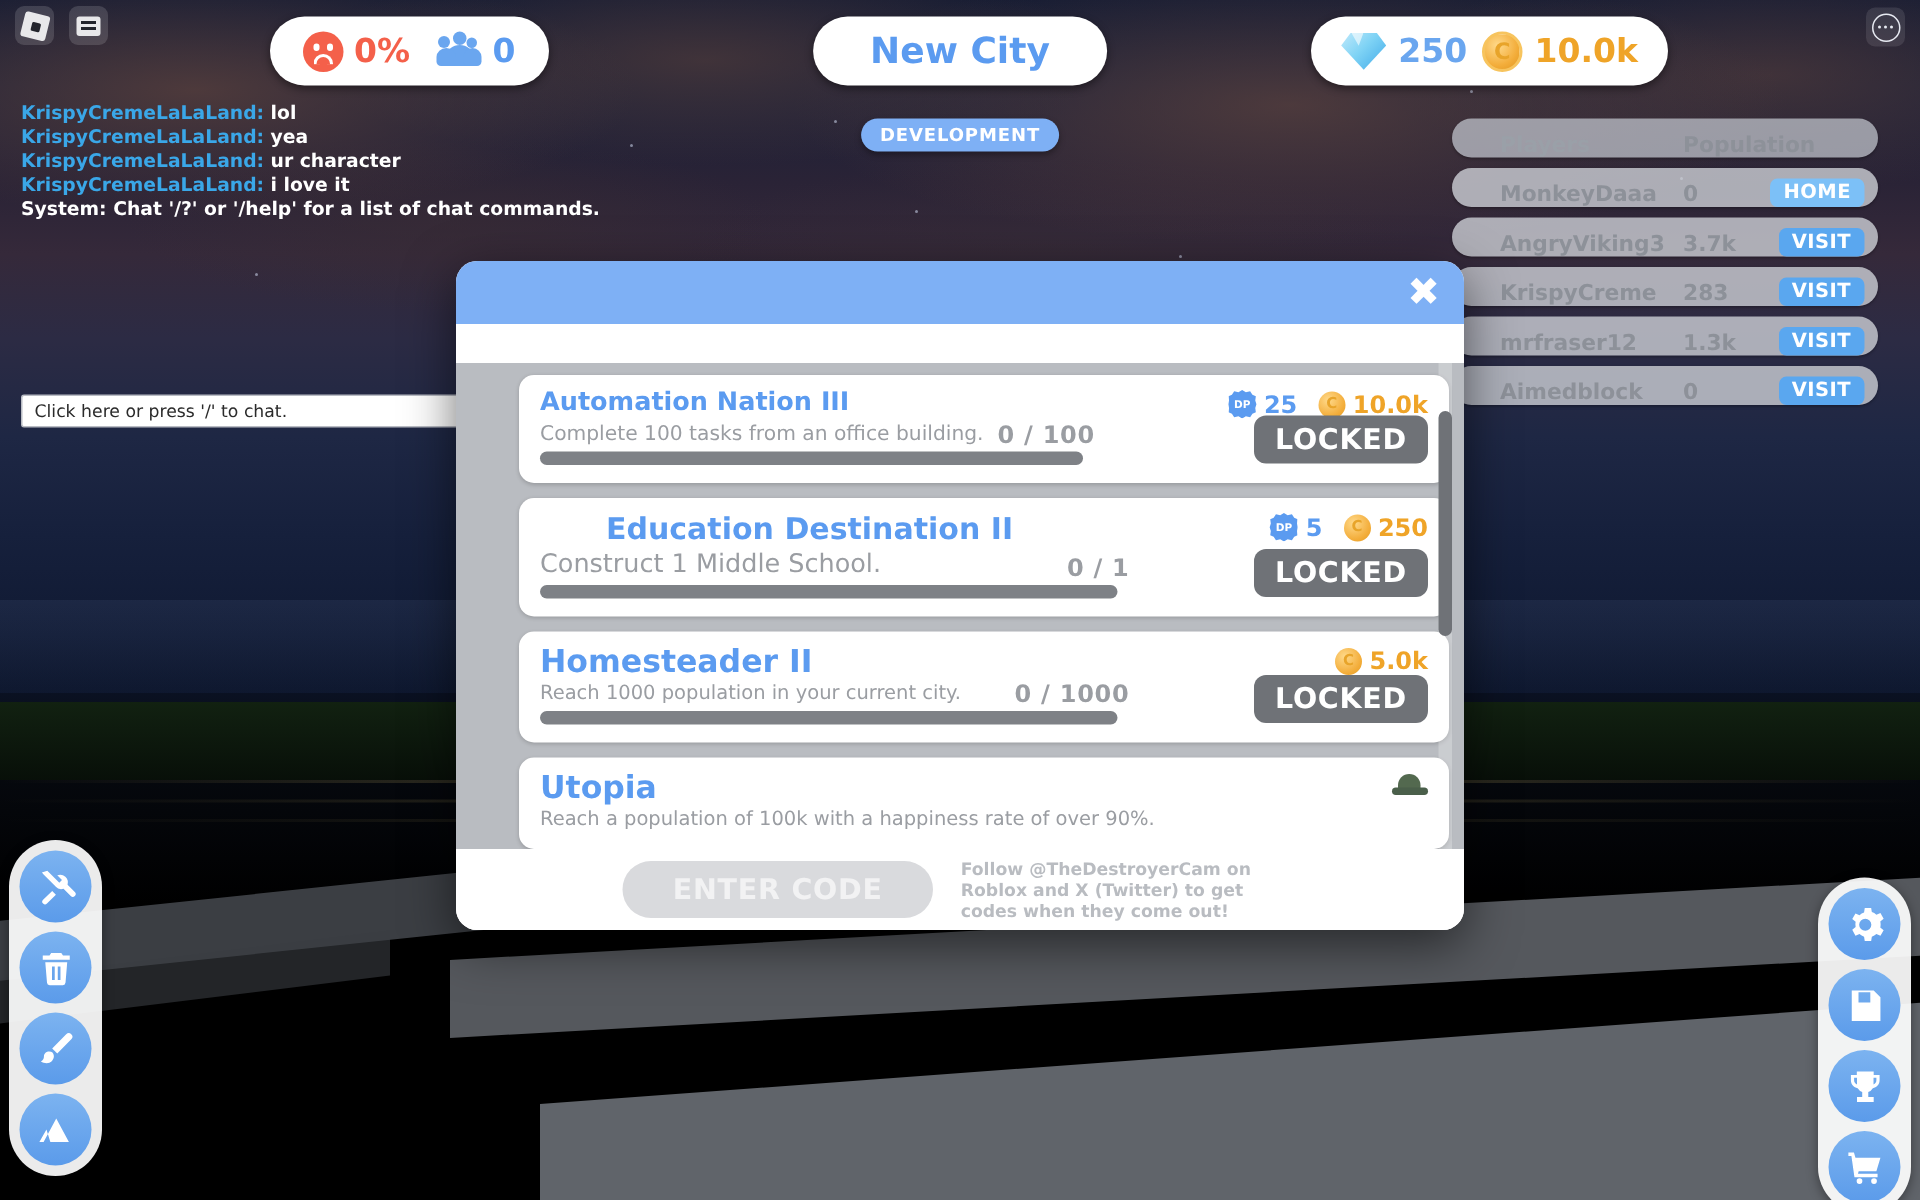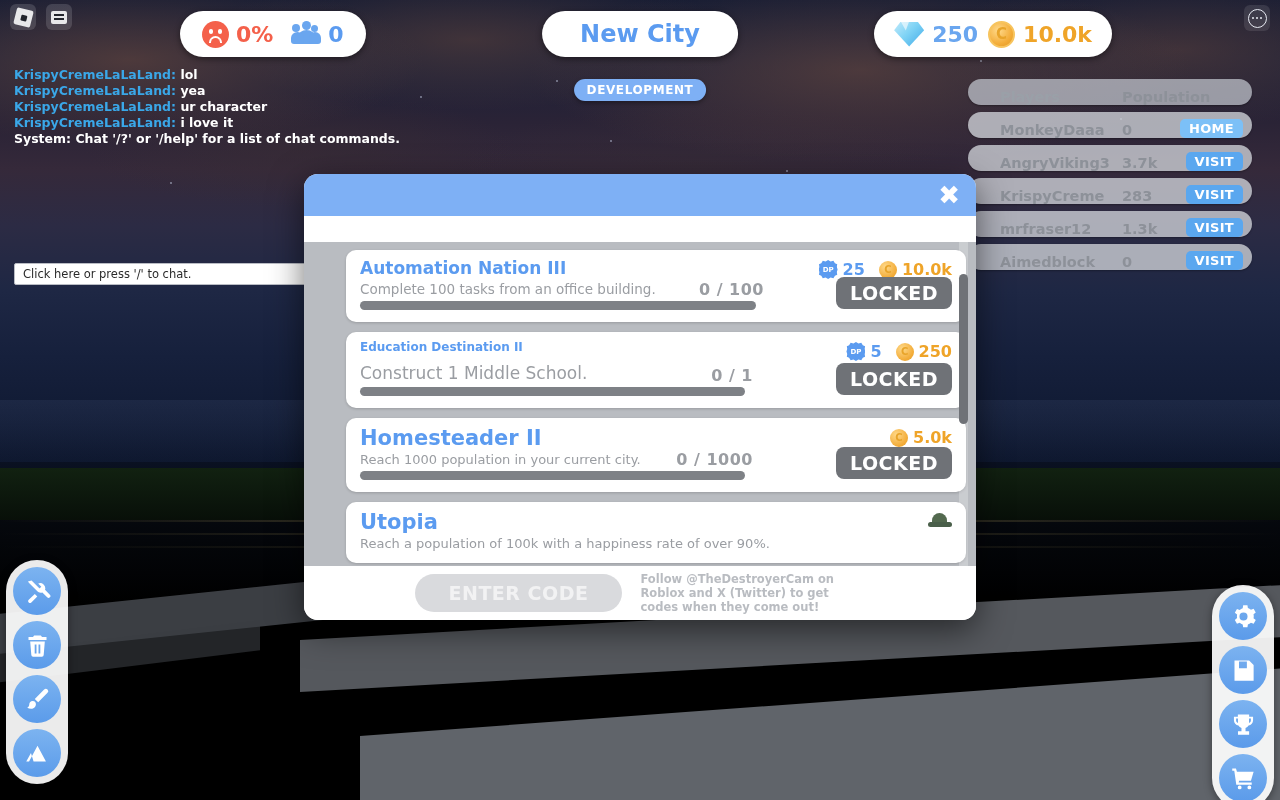--- a/index.html
+++ b/index.html
@@ -271,21 +271,21 @@
   }
   .locked-btn {
     position:absolute; right:14px; bottom:13px;
     background:#6f7277; color:#fff; font-weight:bold;
     border-radius:8px; padding:5px 14px; letter-spacing:.5px;
   }
   
   .ach.s1 .ach-title{font-size:17px;} .ach.s1 .ach-desc{font-size:13.5px;}
   .ach.s1 .ach-count{font-size:16px;} .ach.s1 .locked-btn{font-size:19px;}
   .ach.s1 .rw{font-size:16px;}
-  .ach.s2 .ach-title{font-size:12px;} .ach.s2 .ach-desc{font-size:17px;}
+  .ach.s2 .ach-title{font-size:20px;margin-left:44px;} .ach.s2 .ach-desc{font-size:17px;}
   .ach.s2 .ach-count{font-size:16px;} .ach.s2 .locked-btn{font-size:19px;}
   .ach.s2 .rw{font-size:16px;}
   .ach.s3 .ach-title{font-size:21px;} .ach.s3 .ach-desc{font-size:13px;}
   .ach.s3 .ach-count{font-size:16px;} .ach.s3 .locked-btn{font-size:19px;}
   .ach.s3 .rw{font-size:16px;}
   .ach.s4 .ach-title{font-size:21px;} .ach.s4 .ach-desc{font-size:13px;}
 
   #modal-footer {
     height:54px; background:#fff; flex:0 0 auto;
     display:flex; align-items:center; justify-content:center; gap:18px; padding:0 16px;
@@ -485,21 +485,21 @@
                 <span class="dp-badge">DP</span>
                 <span>25</span>
               </div>
               <div class="rw rw-coin">
                 <span class="coin-sm">C</span>
                 <span>10.0k</span>
               </div>
             </div>
           </div>
           <div class="ach-desc">Complete 100 tasks from an office building.</div>
-          <div class="ach-bar-wrap" style="width: 396px;">
+          <div class="ach-bar-wrap" style="width: 362px;">
             <div class="ach-count">0 / 100</div>
             <div class="ach-bar"></div>
           </div>
           <div class="locked-btn">LOCKED</div>
         </div>
         <div class="ach s2">
           <div class="top ach-top">
             <div class="ach-title">Education Destination II</div>
             <div class="ach-rewards">
               <div class="rw rw-dp">

